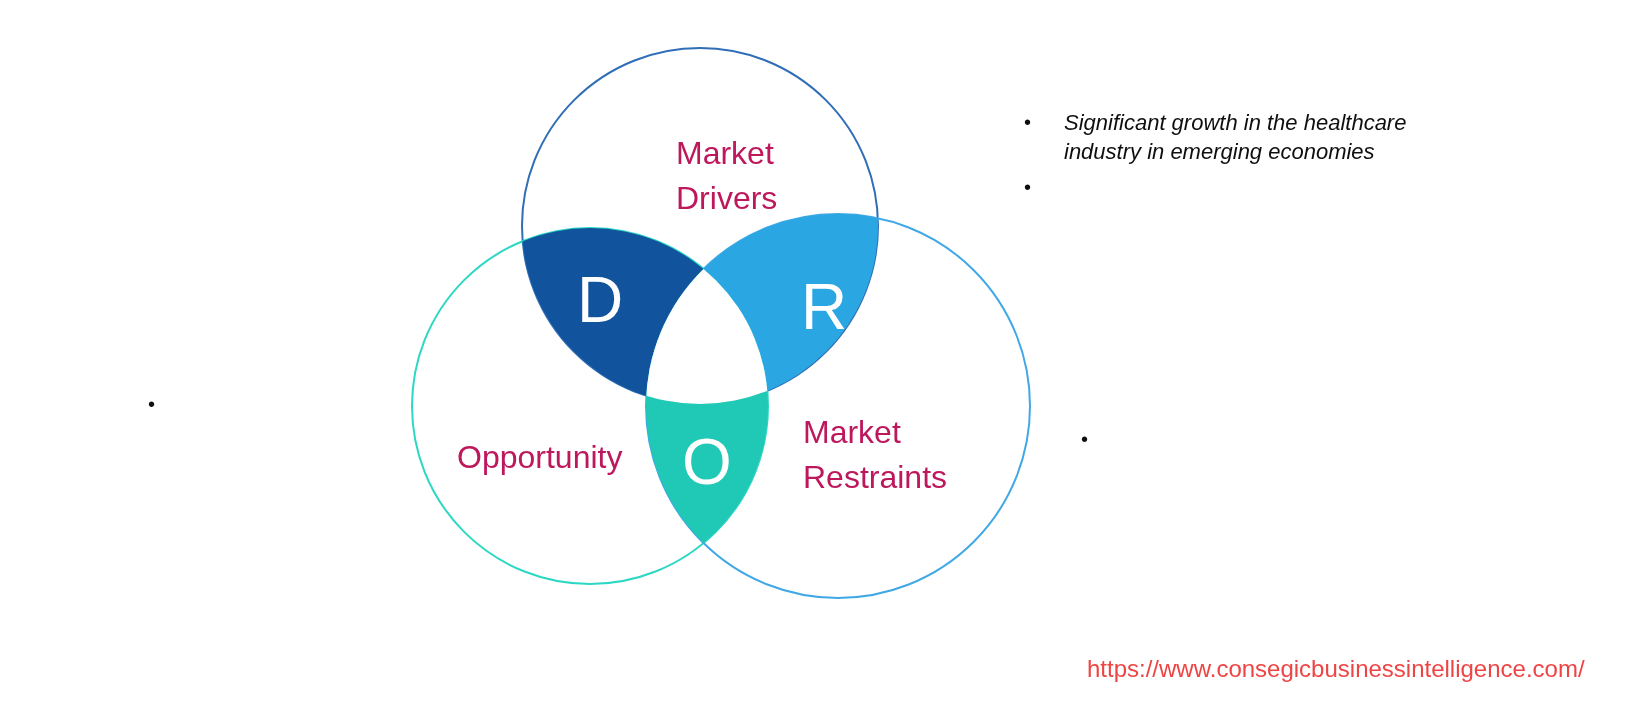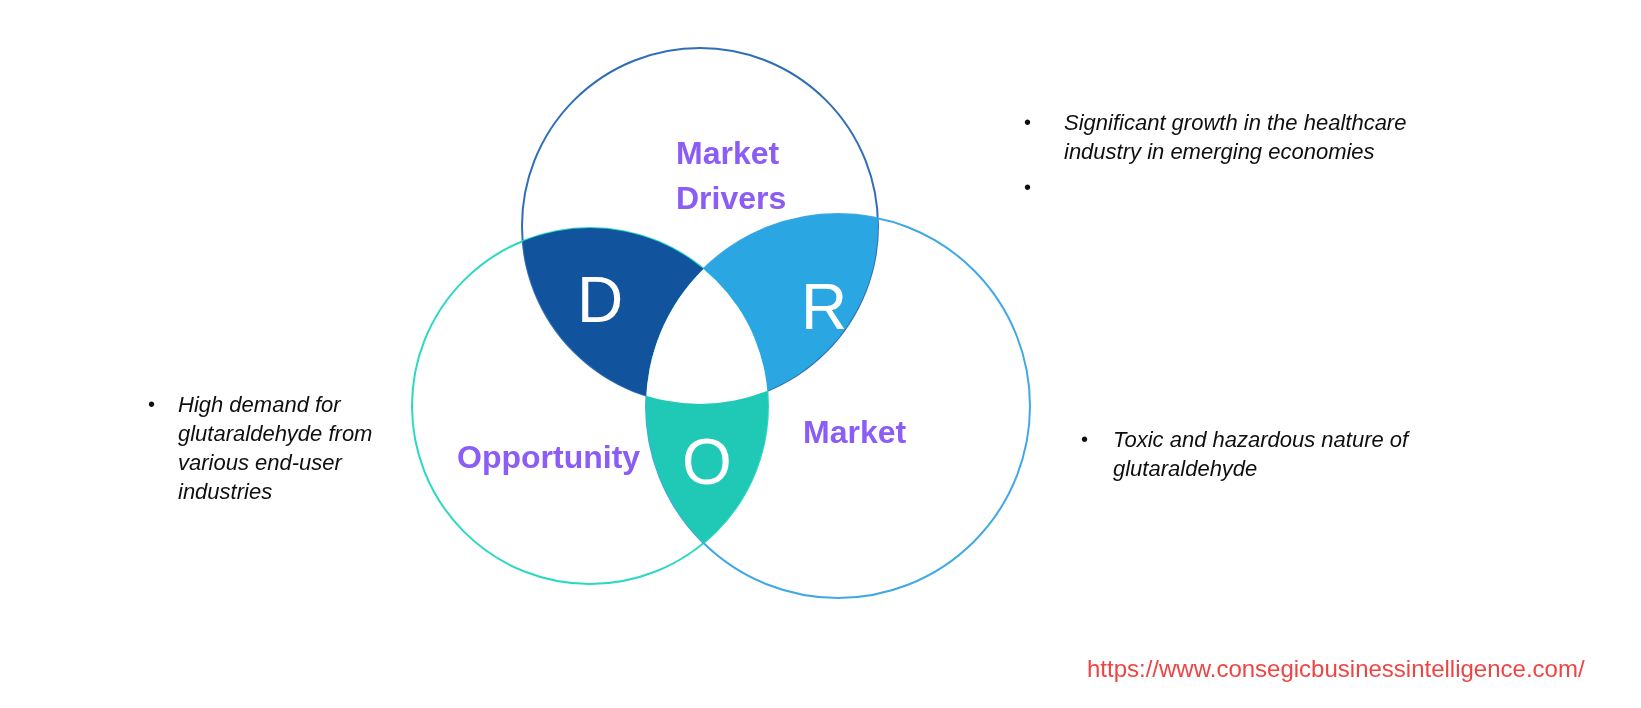--- a/index.html
+++ b/index.html
@@ -13,25 +13,24 @@
   }
   .venn-svg { position:absolute; left:0; top:0; }
   .venn-letter {
     font-family:"Liberation Sans", sans-serif;
     font-size:64px;
     fill:#ffffff;
     text-anchor:middle;
   }
   .circle-label {
     position:absolute;
-    color:#8b5cf6;
+    color:#be185d;
     font-size:32px;
     line-height:45px;
     white-space:nowrap;
-    font-weight:bold;
   }
   .bullets {
     position:absolute;
     list-style:none;
     margin:0; padding:0;
     font-size:22px;
     line-height:29px;
     color:#0f0f0f;
   }
   .bullets li { display:flex; align-items:flex-start; }
@@ -107,41 +106,40 @@
 
   <div class="circle-label drivers-label">
     <div>Market</div>
     <div>Drivers</div>
   </div>
 
   <div class="circle-label opportunity-label">Opportunity</div>
 
   <div class="circle-label restraints-label">
     <div>Market</div>
+    <div>Restraints</div>
   </div>
 
   <ul class="bullets bullets-left">
     <li>
       <span class="bullet-dot">•</span>
-      <span class="bullet-text">High demand for glutaraldehyde from various end-user industries</span>
     </li>
   </ul>
 
   <ul class="bullets bullets-top-right">
     <li>
       <span class="bullet-dot">•</span>
       <span class="bullet-text">Significant growth in the healthcare industry in emerging economies</span>
     </li>
     <li>
       <span class="bullet-dot">•</span>
     </li>
   </ul>
 
   <ul class="bullets bullets-bottom-right">
     <li>
       <span class="bullet-dot">•</span>
-      <span class="bullet-text">Toxic and hazardous nature of glutaraldehyde</span>
     </li>
   </ul>
 
   <div class="footer-url">https://www.consegicbusinessintelligence.com/</div>
 
 </div>
 
 </body></html>

